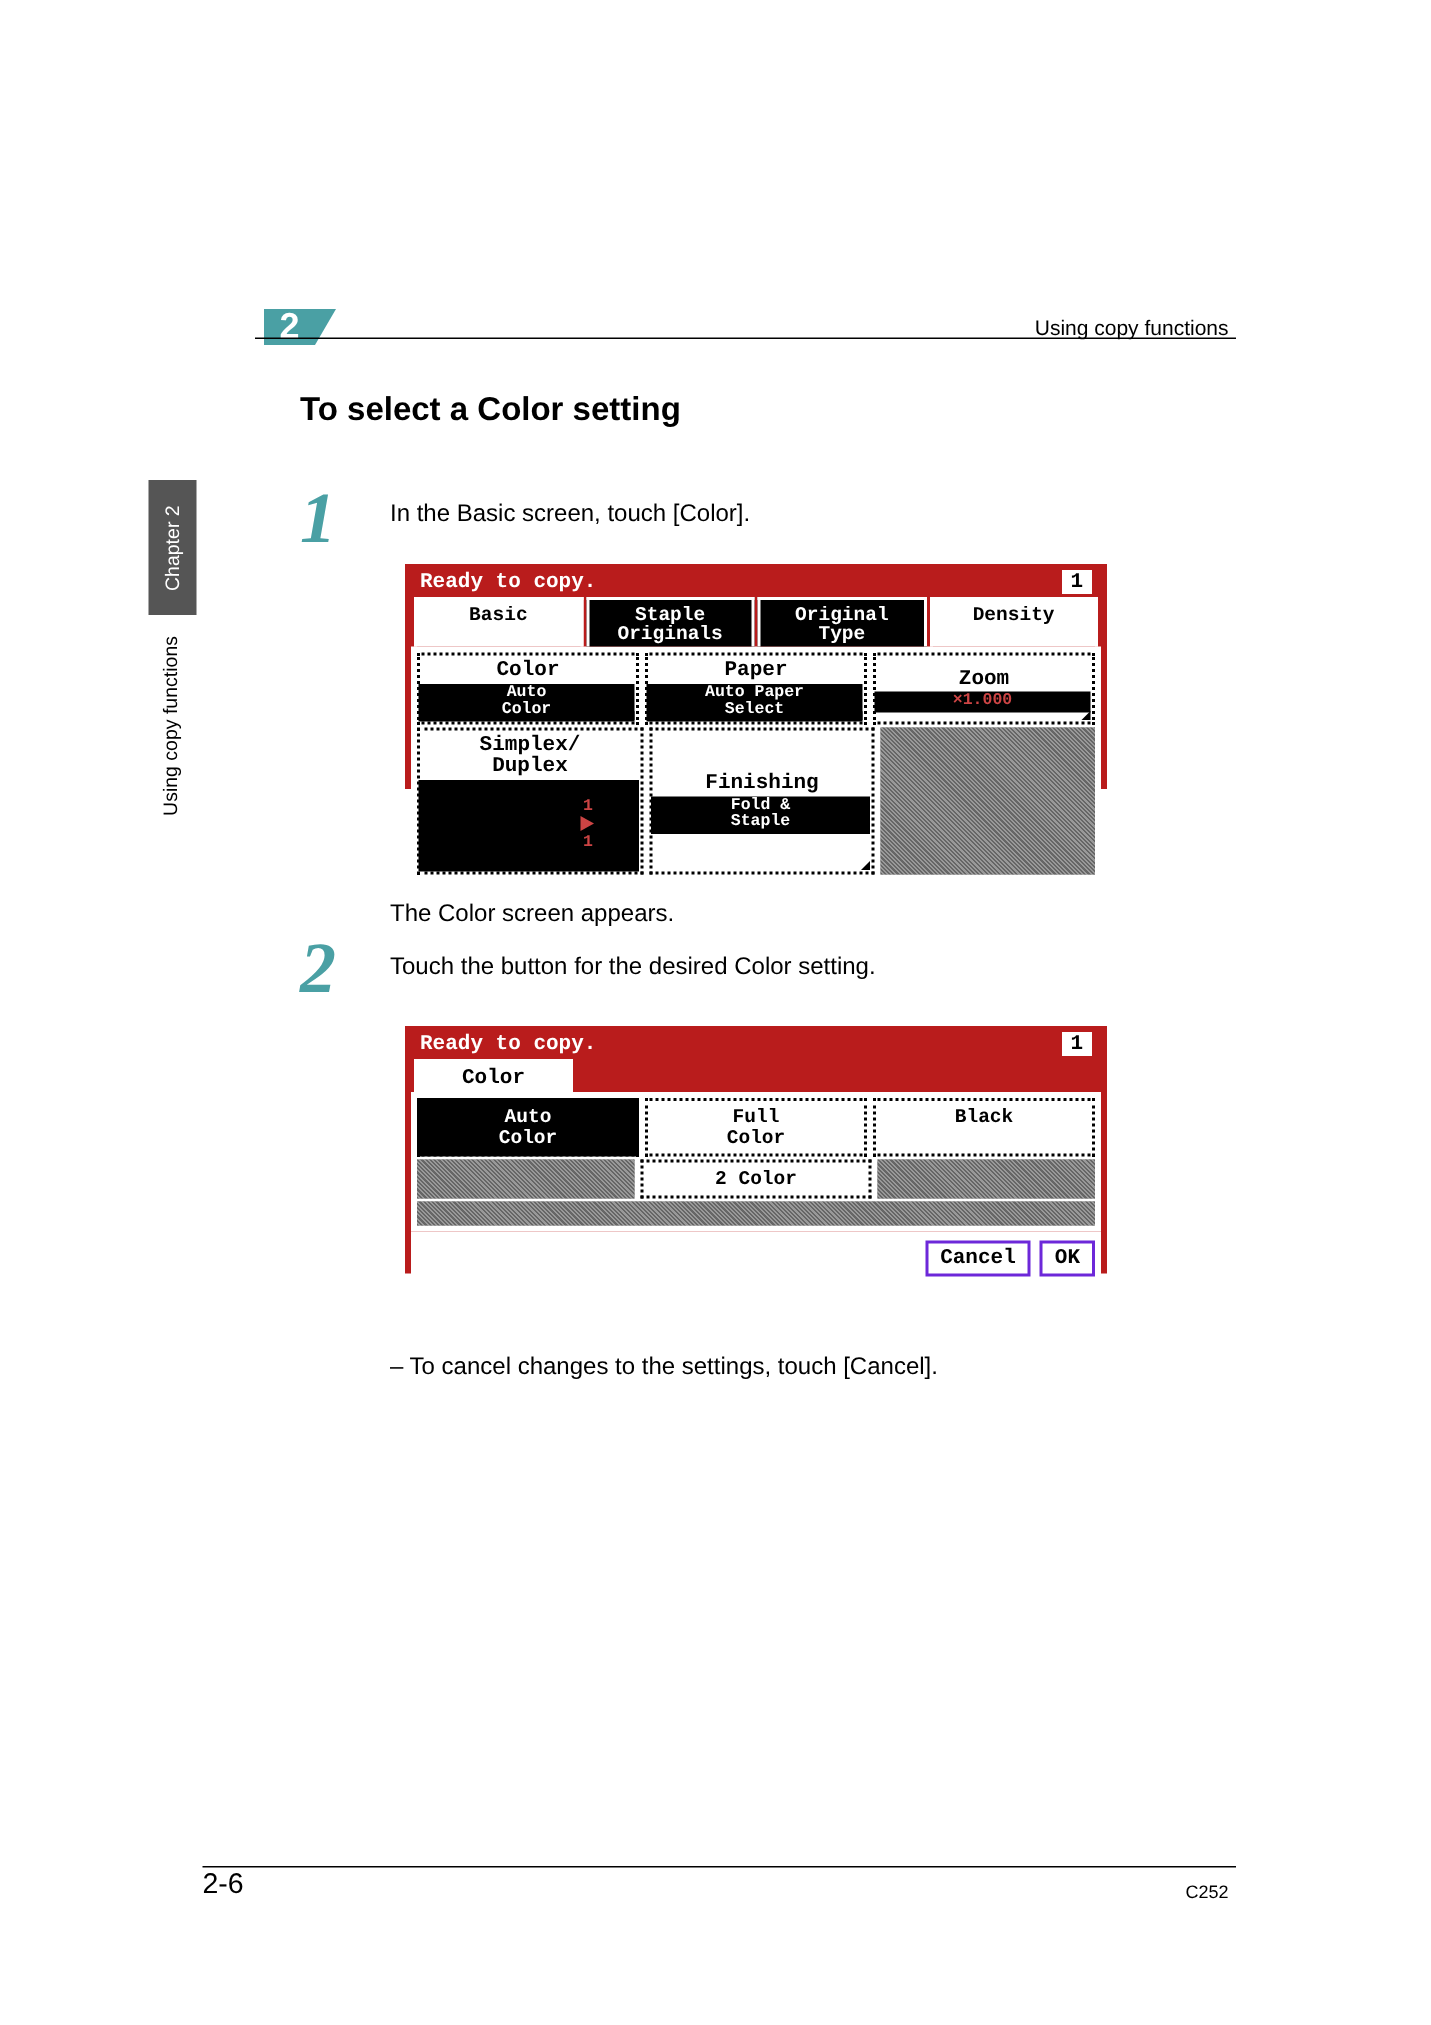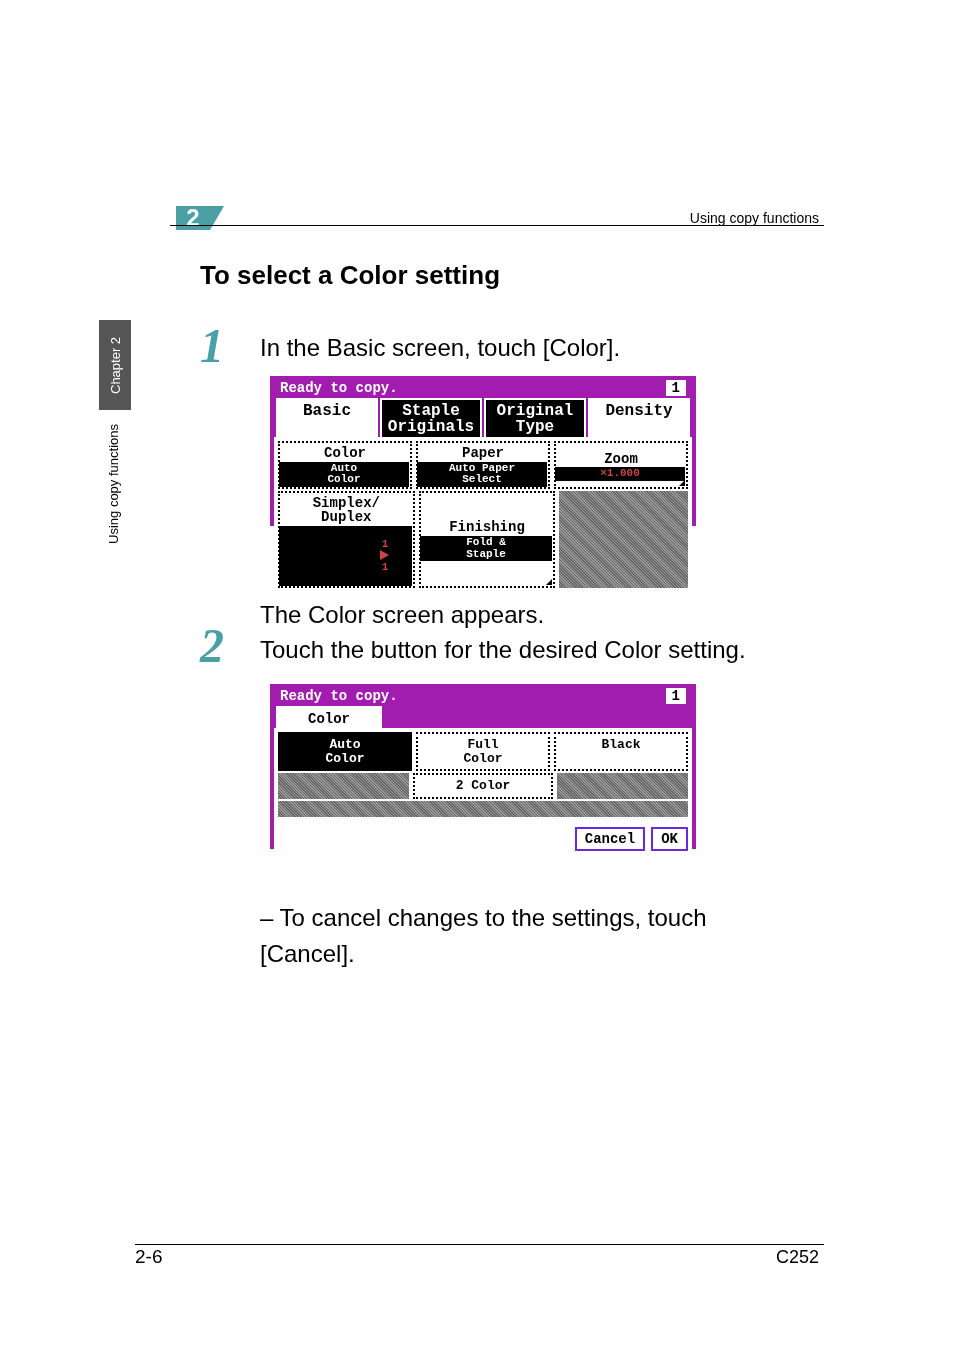--- a/index.html
+++ b/index.html
@@ -51,21 +51,21 @@
     position: absolute;
     top: 210px;
     right: 135px;
     font-size: 14px;
   }
   .section-title {
     position: absolute;
     top: 260px;
     left: 200px;
     font-weight: bold;
-    font-size: 26px;
+    font-size: 22px;
   }
   .side-tab {
     position: absolute;
     left: 99px;
     top: 320px;
     width: 32px;
     height: 90px;
     background: #555;
     color: #fff;
     writing-mode: vertical-rl;
@@ -91,31 +91,31 @@
     font-size: 48px;
     color: #4aa0a4;
     position: absolute;
     left: 200px;
   }
   .step1-num { top: 318px; }
   .step2-num { top: 618px; }
   .body-text {
     position: absolute;
     left: 260px;
-    font-size: 24px;
+    font-size: 16px;
   }
   .t1 { top: 334px; }
   .t-appears { top: 565px; left: 260px; margin-top: 36px; }
   .t2 { top: 636px; }
   .t3 { top: 900px; left: 260px; line-height: 1.5; max-width: 460px; }
   .lcd {
     position: absolute;
     left: 270px;
-    width: 426px;
-    background: #a21caf;
+    width: 468px;
+    background: #b91c1c;
     font-family: "Courier New", monospace;
     font-weight: bold;
     padding: 4px;
     box-sizing: border-box;
   }
   .lcd1 { top: 376px; height: 150px; }
   .lcd2 { top: 684px; height: 165px; }
   .lcd-topbar {
     color: #fff;
     display: flex;
@@ -127,21 +127,21 @@
   .lcd-tabs {
     display: flex;
     gap: 2px;
     padding: 0 2px;
   }
   .lcd-tab {
     background: #000;
     color: #fff;
     border: 2px solid #fff;
     border-bottom: none;
-    font-size: 16px;
+    font-size: 13px;
     line-height: 1.0;
     padding: 3px 5px 2px 5px;
     flex: 1;
     text-align: center;
     white-space: pre;
   }
   .lcd-tab.active {
     background: #fff;
     color: #000;
   }
@@ -256,21 +256,21 @@
   .footer-left {
     position: absolute;
     bottom: 82px;
     left: 135px;
     font-size: 19px;
   }
   .footer-right {
     position: absolute;
     bottom: 82px;
     right: 135px;
-    font-size: 18px;
+    font-size: 12px;
     margin-top: 39px;
   }
   .arrow-sep {
     display:inline-block;
     width:0;height:0;
     border-left:9px solid #c44;
     border-top:5px solid transparent;
     border-bottom:5px solid transparent;
     margin:0 4px;
     vertical-align:middle;

